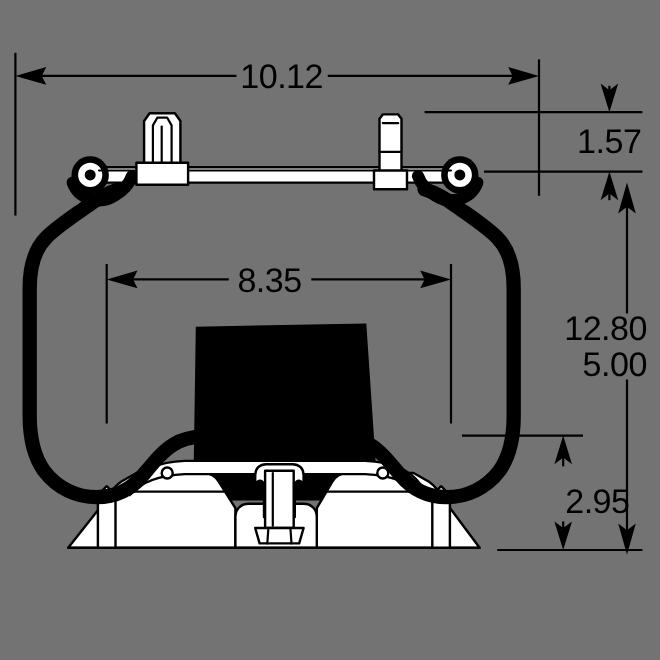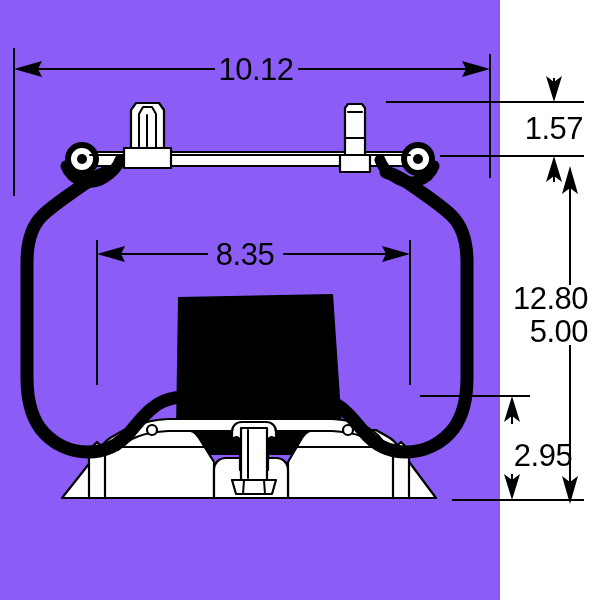--- a/index.html
+++ b/index.html
@@ -8,23 +8,23 @@
     background: #ffffff;
   }
   body {
     width: 600px;
     height: 600px;
     overflow: hidden;
     font-family: "Liberation Sans", sans-serif;
   }
   #drawing-root {
     position: relative;
-    width: 500px;
+    width: 600px;
     height: 600px;
-    background: #8b5cf6;
+    background: #737373;
     text-align: right;
   }
   svg#tech-drawing {
     display: block;
     width: 600px;
     height: 600px;
   }
   .dim-text {
     font-family: "Liberation Sans", sans-serif;
     font-size: 31px;

